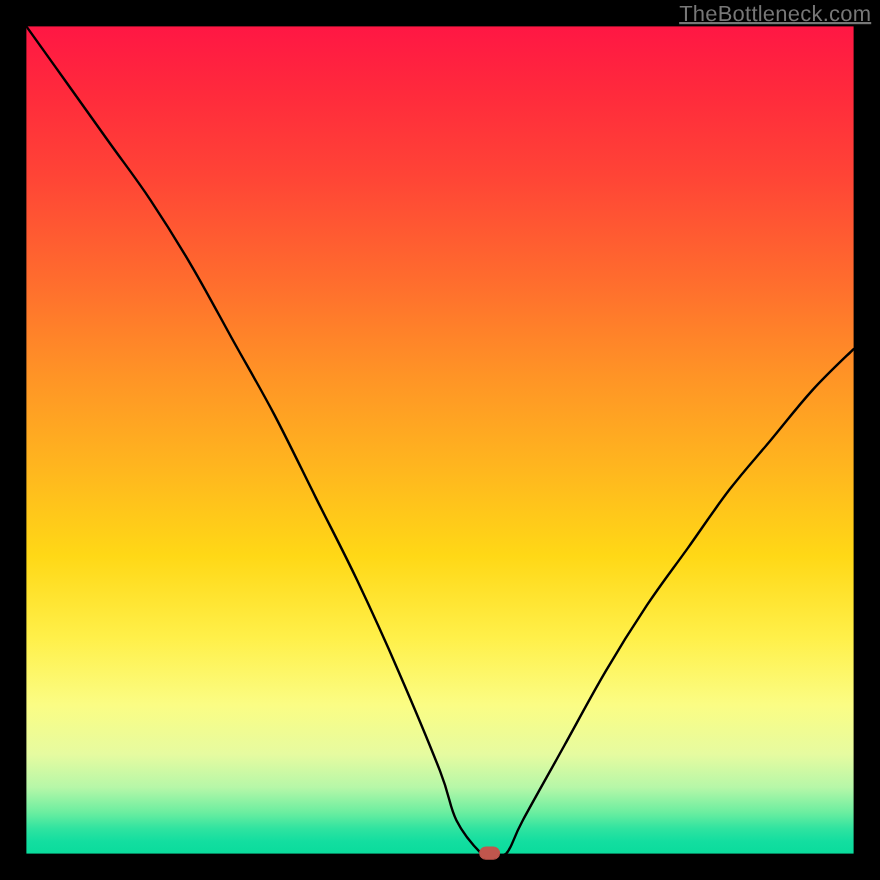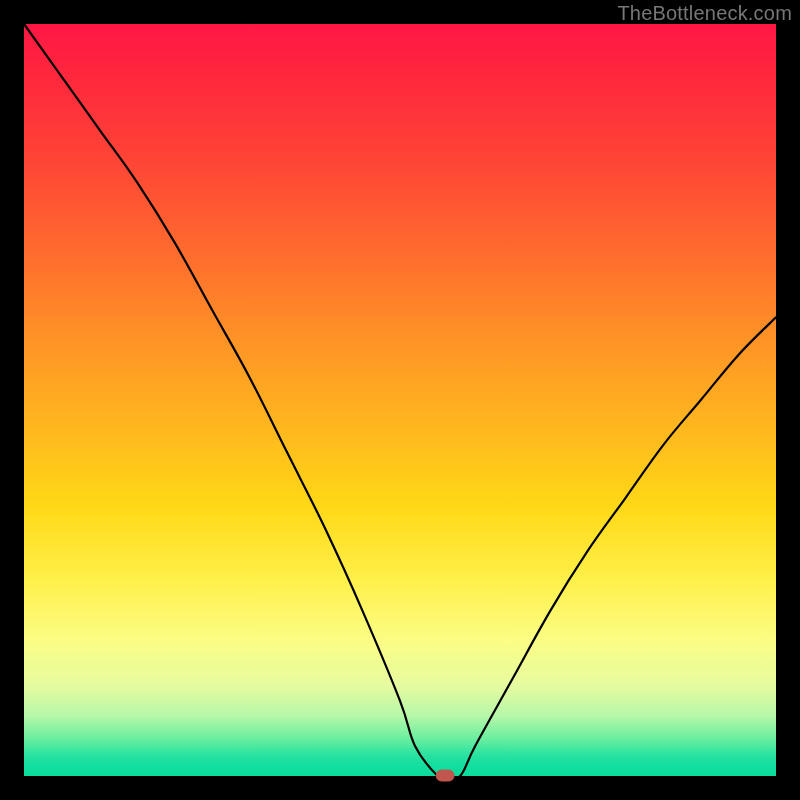--- a/index.html
+++ b/index.html
@@ -47,20 +47,21 @@
   }
   .watermark {
     position: absolute;
     top: 2px;
     right: 8px;
     color: #777;
     font-size: 20px;
     font-weight: 400;
     letter-spacing: 0.2px;
     user-select: none;
+    text-decoration: underline;
   }
   svg.curve {
     position: absolute;
     left: 0;
     top: 0;
     width: 752px;
     height: 752px;
     overflow: visible;
   }
   .curve path {

